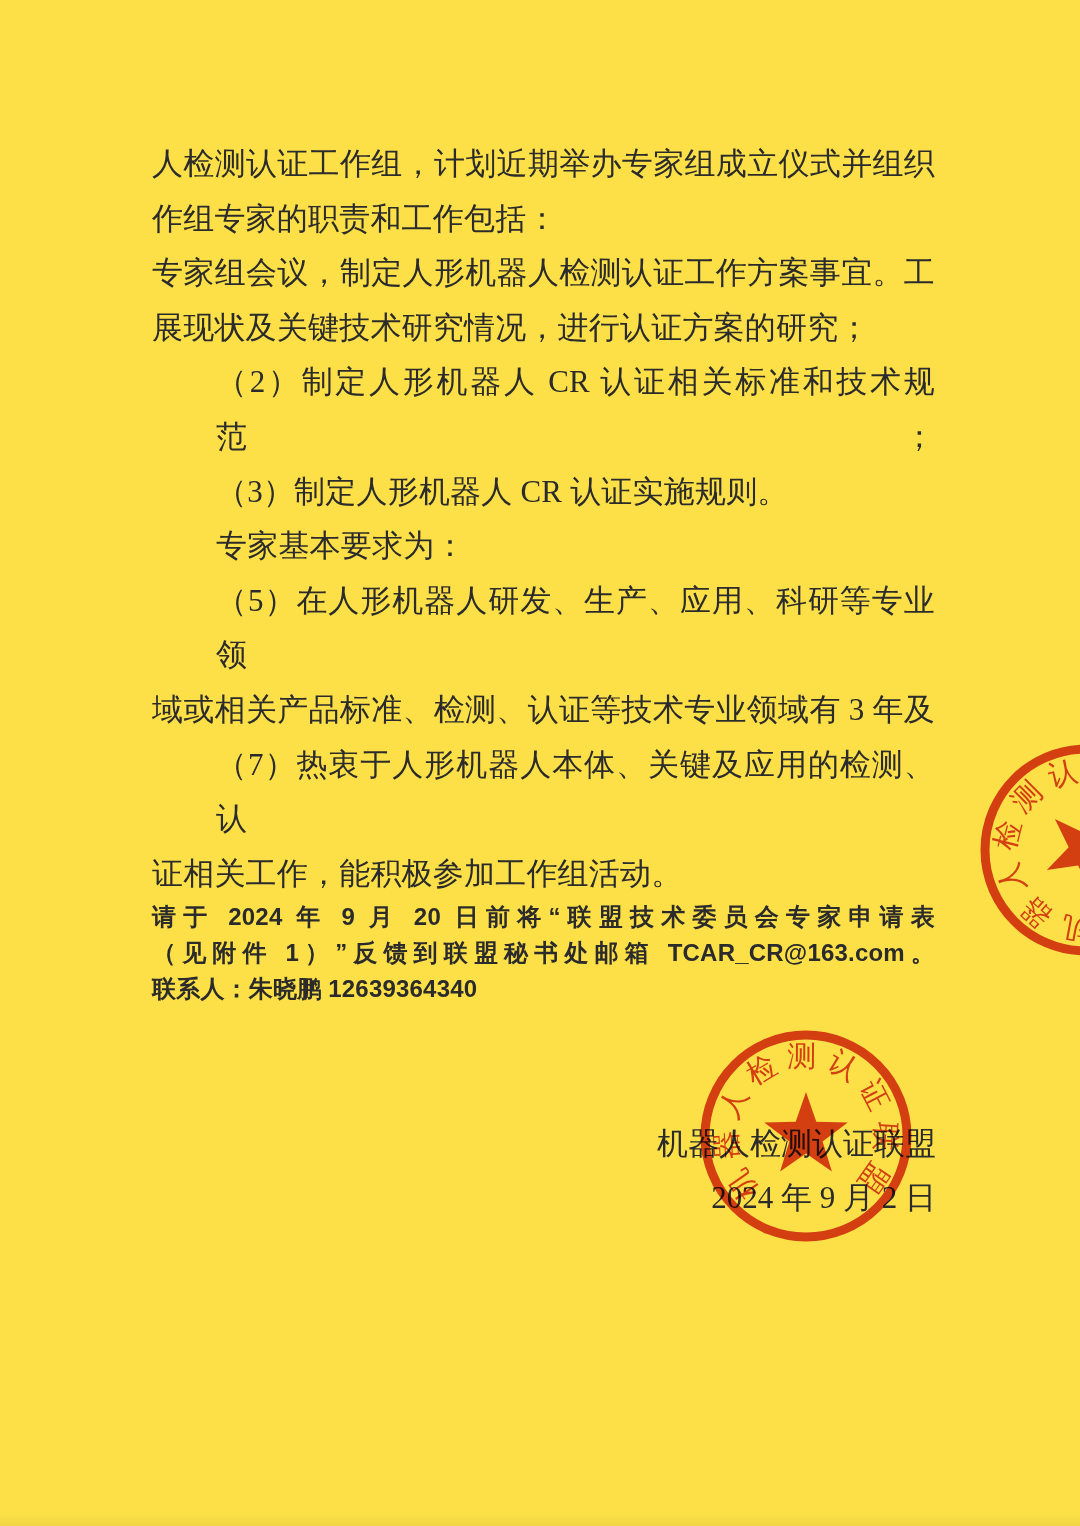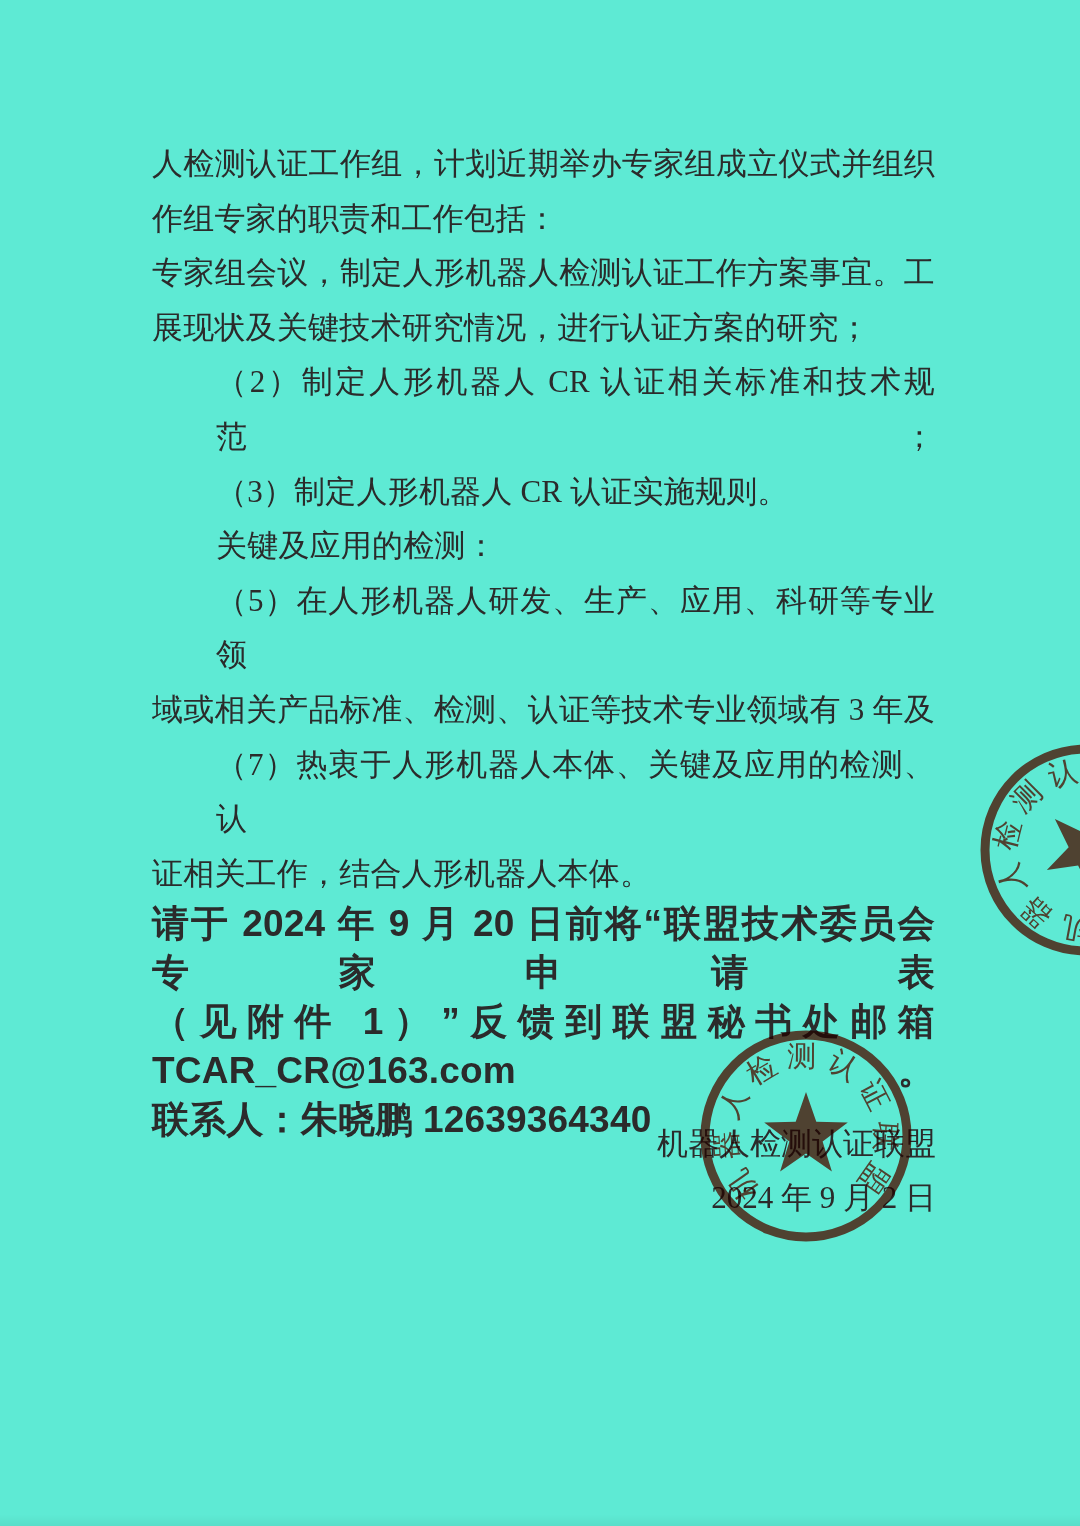--- a/index.html
+++ b/index.html
@@ -1,41 +1,41 @@
 <!DOCTYPE html>
 <html lang="zh"><head>
 <meta charset="utf-8">
 <style>
   html,body{margin:0;padding:0;background:#e9e9e9;}
   .page{
     position:relative;
     width:1080px;height:1526px;
     margin:0 auto;
-    background:#5eead4;
+    background:#fde047;
     overflow:hidden;
     font-family:"Liberation Serif","DejaVu Serif",serif;
     color:#2b2b2b;
   }
   .page::after{
     content:"";position:absolute;left:0;right:0;bottom:0;height:12px;
     background:linear-gradient(to bottom,rgba(0,0,0,0),rgba(0,0,0,0.05));
     pointer-events:none;
   }
   .body-col{
     position:absolute;left:152px;top:137px;width:783px;
     font-size:31px;line-height:54.6px;
     letter-spacing:0.2px;
   }
   .line{white-space:nowrap;}
   .jf{white-space:normal;text-align:justify;text-align-last:justify;text-justify:distribute;}
   .jl{text-align:left;text-align-last:left;}
   .ind{padding-left:64px;}
   .notice-col{
     position:absolute;left:152px;top:899px;width:783px;
-    font-size:37px;line-height:49px;
+    font-size:24px;line-height:36px;
     font-family:"Liberation Sans","DejaVu Sans",sans-serif;
     font-weight:700;
     letter-spacing:0.2px;
   }
   .sign-col{
     position:absolute;right:144px;top:1117px;
     font-size:31px;line-height:54px;
     text-align:right;white-space:nowrap;
   }
   .seal{
@@ -52,25 +52,25 @@
 
 <div class="page">
 
   <div class="body-col">
     <div class="line jf">人检测认证工作组，计划近期举办专家组成立仪式并组织</div>
     <div class="line jl">作组专家的职责和工作包括：</div>
     <div class="line jf">专家组会议，制定人形机器人检测认证工作方案事宜。工</div>
     <div class="line jl">展现状及关键技术研究情况，进行认证方案的研究；</div>
     <div class="line jf ind">（2）制定人形机器人 CR 认证相关标准和技术规范；</div>
     <div class="line jl ind">（3）制定人形机器人 CR 认证实施规则。</div>
-    <div class="line jl ind">关键及应用的检测：</div>
+    <div class="line jl ind">专家基本要求为：</div>
     <div class="line jf ind">（5）在人形机器人研发、生产、应用、科研等专业领</div>
     <div class="line jf">域或相关产品标准、检测、认证等技术专业领域有 3 年及</div>
     <div class="line jf ind">（7）热衷于人形机器人本体、关键及应用的检测、认</div>
-    <div class="line jl">证相关工作，结合人形机器人本体。</div>
+    <div class="line jl">证相关工作，能积极参加工作组活动。</div>
   </div>
 
   <div class="notice-col">
     <div class="line jf">请于 2024 年 9 月 20 日前将“联盟技术委员会专家申请表</div>
     <div class="line jf">（见附件 1）”反馈到联盟秘书处邮箱 TCAR_CR@163.com。</div>
     <div class="line jl">联系人：朱晓鹏 12639364340</div>
   </div>
 
   <div class="sign-col">
     <div class="line">机器人检测认证联盟</div>

